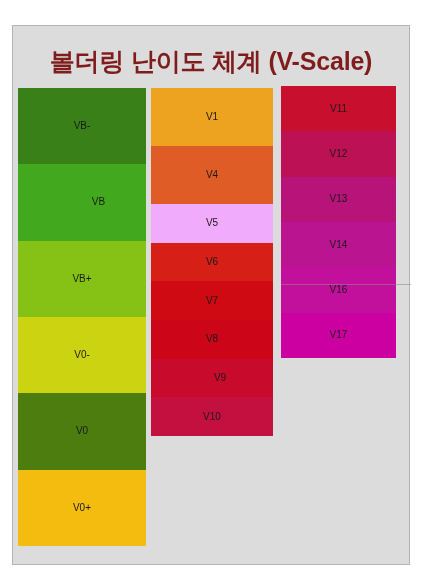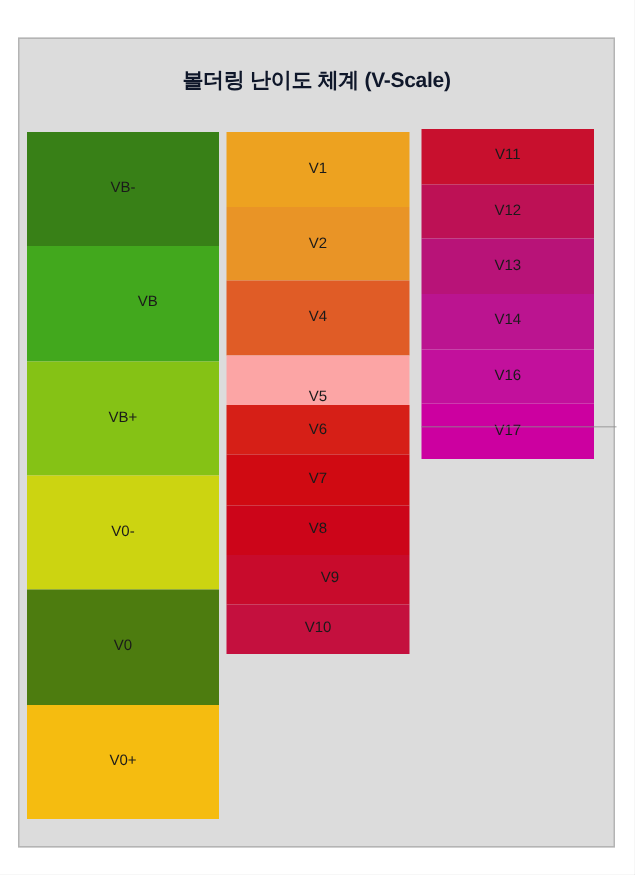--- a/index.html
+++ b/index.html
@@ -25,23 +25,23 @@
     border: 1px solid #b4b4b4;
     box-sizing: border-box;
   }
 
   #chart-title {
     position: absolute;
     left: 0;
     top: 19px;
     width: 100%;
     text-align: center;
-    font-size: 14px;
+    font-size: 25px;
     font-weight: bold;
-    color: #0f172a;
+    color: #7f1d1d;
     letter-spacing: -0.2px;
     white-space: nowrap;
   }
 
   .column {
     position: absolute;
     display: flex;
     flex-direction: column;
   }
 
@@ -54,21 +54,21 @@
   #column-v1 {
     left: 138px;
     top: 62px;
     width: 122px;
     height: 348px;
   }
   #column-v11 {
     left: 268px;
     top: 60px;
     width: 115px;
-    height: 220px;
+    height: 272px;
   }
 
   .band {
     position: relative;
     display: flex;
     align-items: center;
     justify-content: center;
     box-sizing: border-box;
     overflow: hidden;
   }
@@ -115,27 +115,24 @@
         <span class="band-label">V0</span>
       </div>
       <div class="band" style="flex: 1 0 0px; background: rgb(245, 188, 16);">
         <span class="band-label">V0+</span>
       </div>
     </div>
   <div class="column" id="column-v1">
       <div class="band" style="flex: 1.5 0 0px; background: rgb(237, 162, 32);">
         <span class="band-label">V1</span>
       </div>
-      <div class="band" style="flex: 1.5 0 0px; background: rgb(233, 148, 38);">
-        <span class="band-label">V2</span>
-      </div>
       <div class="band" style="flex: 1.5 0 0px; background: rgb(224, 92, 38);">
         <span class="band-label">V4</span>
       </div>
-      <div class="band" style="flex: 1 0 0px; background: #fca5a5; align-items: flex-end;">
+      <div class="band" style="flex: 1 0 0px; background: #f0abfc;">
         <span class="band-label">V5</span>
       </div>
       <div class="band" style="flex: 1 0 0px; background: rgb(214, 31, 23);">
         <span class="band-label">V6</span>
       </div>
       <div class="band" style="flex: 1 0 0px; background: rgb(208, 10, 18);">
         <span class="band-label">V7</span>
       </div>
       <div class="band" style="flex: 1 0 0px; background: rgb(204, 5, 25);">
         <span class="band-label">V8</span>

